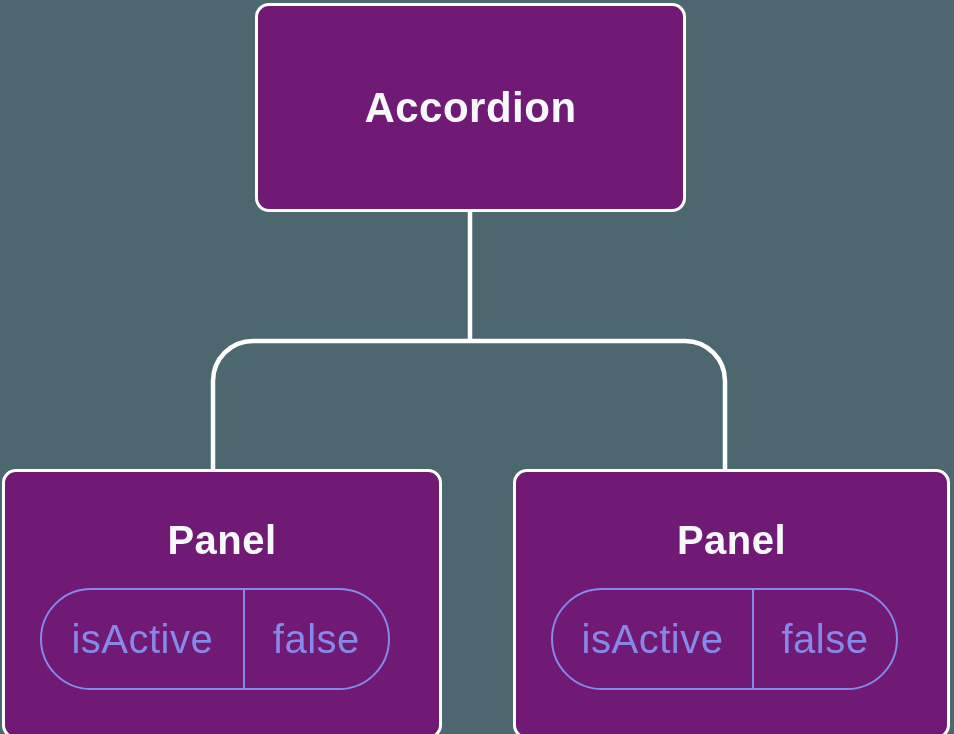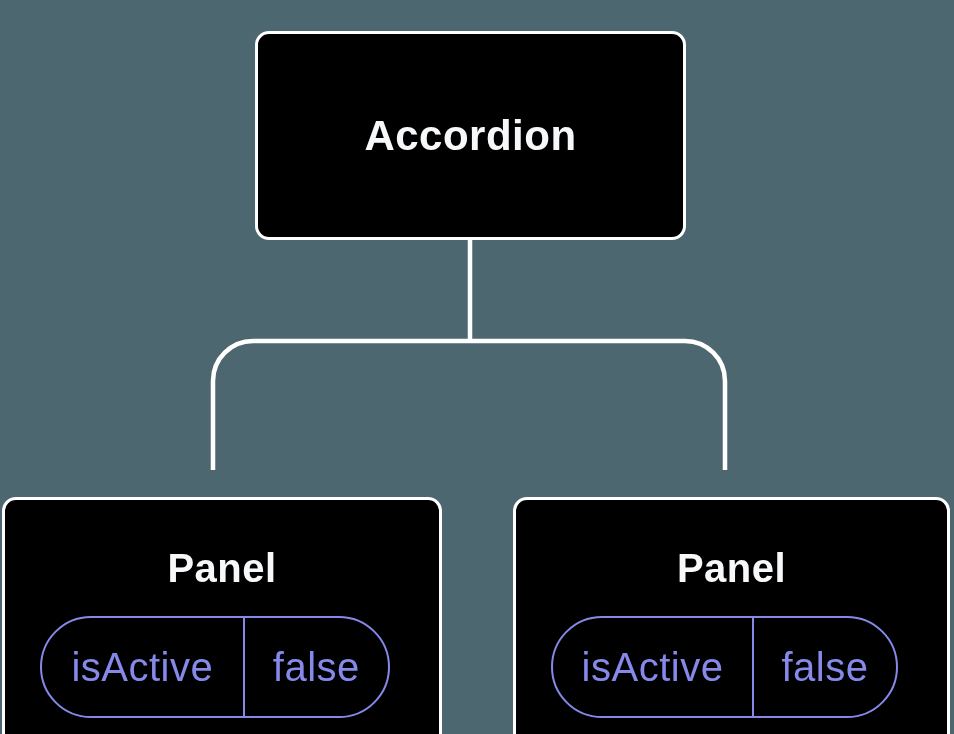--- a/index.html
+++ b/index.html
@@ -18,25 +18,24 @@
   .connector-svg {
     position: absolute;
     left: 0;
     top: 0;
     width: 954px;
     height: 734px;
     pointer-events: none;
   }
   .node {
     position: absolute;
-    background: #000000;
+    background: #701a75;
     border: 3px solid #FFFFFF;
     border-radius: 14px;
     box-sizing: border-box;
-    margin-top: 28px;
   }
   .root-node {
     left: 255px;
     top: 3px;
     width: 431px;
     height: 209px;
     display: flex;
     align-items: center;
     justify-content: center;
   }

